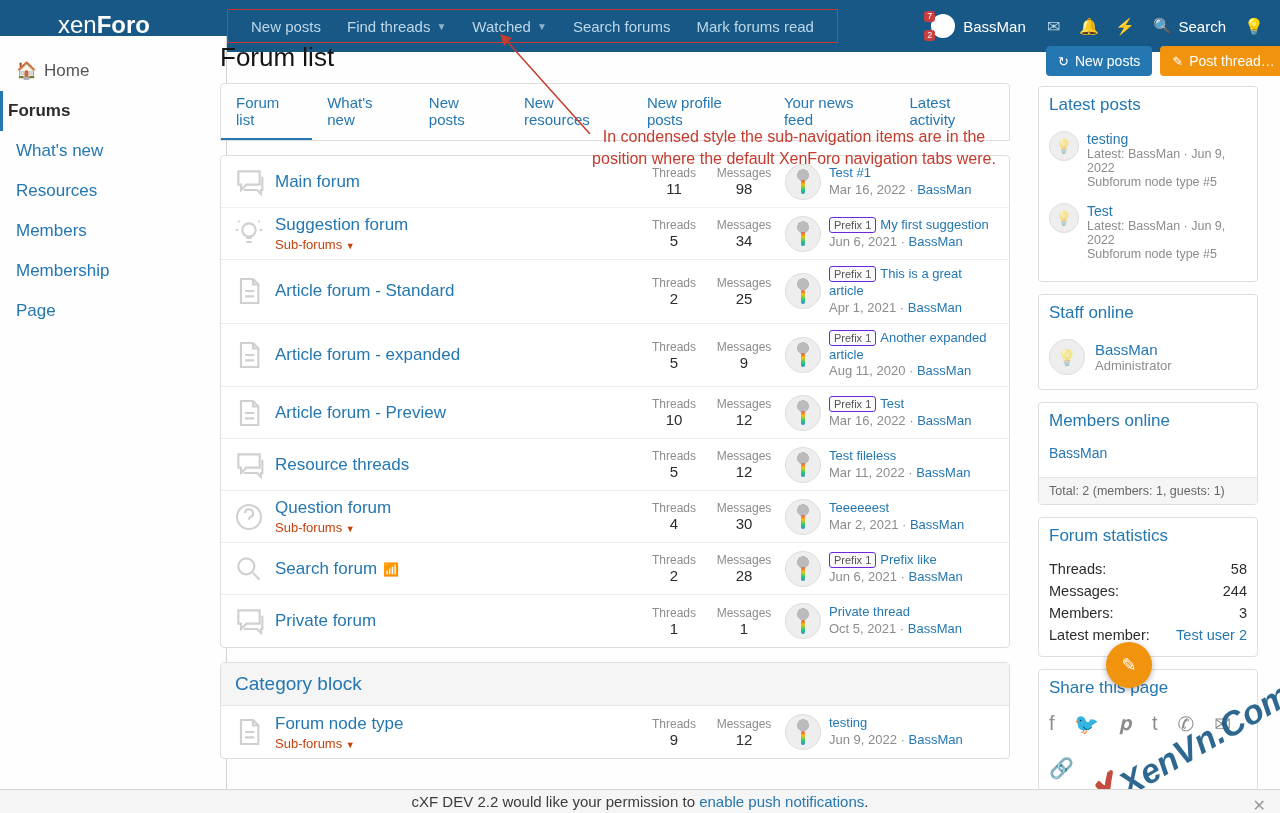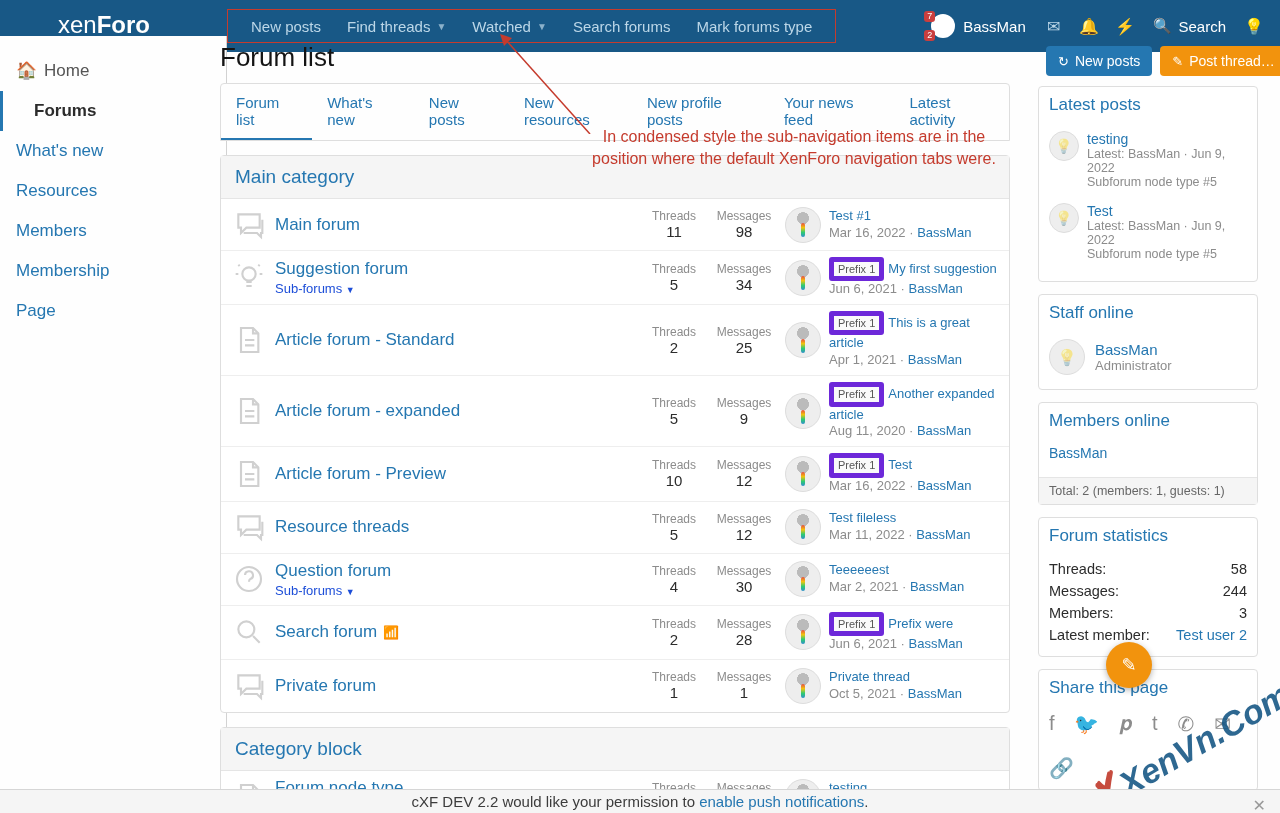--- a/index.html
+++ b/index.html
@@ -20,21 +20,21 @@
 .tr-badge2 { position:absolute; bottom:-3px; left:-7px; background:#c93e3e; color:#fff; font-size:9px; border-radius:3px; padding:0 3px; line-height:11px; }
 .tr-name { color:#fff; font-size:15px; }
 .tr-icon { width:36px; height:36px; display:flex; align-items:center; justify-content:center; color:#bcd7e8; cursor:pointer; font-size:16px; }
 .tr-search { display:flex; align-items:center; gap:6px; padding:0 10px; cursor:pointer; color:#fff; font-size:15px; }
 
 
 .sidebar { position:absolute; left:0; top:36px; bottom:0; width:227px; background:#fefefe; border-right:1px solid #d2d2d2; padding-top: 14px; }
 .sb-item { display:flex; align-items:center; gap:10px; padding: 10px 16px; font-size:17px; color:#2577b1; cursor:pointer; }
 .sb-item.plain { color:#2577b1; }
 .sb-item.home { color:#555; }
-.sb-item.active { font-weight:bold; color:#2c2c2c; border-left:3px solid #2577b1; padding-left:31px; }
+.sb-item.active { font-weight:bold; color:#2c2c2c; border-left:3px solid #2577b1; padding-left:5px; }
 .sb-icon { width:18px; text-align:center; color:#888; }
 
 
 .main { position:absolute; left:220px; top:42px; width:790px; }
 .page-title { font-size:26px; font-weight:400; color:#141414; }
 .hdr-buttons { display:flex; gap:8px; position:absolute; right:-238px; top:0; }
 .btn { display:flex; align-items:center; gap:6px; padding:7px 12px; border-radius:4px; color:#fff; font-size:14px; cursor:pointer; }
 .btn-blue { background:#2577b1; }
 .btn-orange { background:#f2930d; }
 .btn-ico { font-size:13px; }
@@ -49,34 +49,34 @@
 .annotation { position:absolute; left:584px; top:126px; width:420px; color:#c53b2d; font-size:16px; text-align:center; line-height:1.35; z-index:4; }
 
 
 .cat-block { border:1px solid #dedede; border-radius:4px; margin-top:14px; background:#fff; }
 .cat-head { background:#f5f5f5; border-bottom:1px solid #e5e5e5; padding:10px 14px; font-size:19px; color:#2577b1; }
 .node-row { display:flex; align-items:center; border-bottom:1px solid #eee; padding:6px 10px; min-height:52px; }
 .node-row:last-child { border-bottom:none; }
 .node-icon { width:36px; height:36px; display:flex; align-items:center; justify-content:center; color:#cfcfcf; margin-right:8px; }
 .node-main { flex:1; }
 .node-title { color:#2577b1; font-size:17px; }
-.node-sub { font-size:13px; color:#1d4ed8; margin-top:2px; }
+.node-sub { font-size:13px; color:#c2410c; margin-top:2px; }
 .node-sub .caret { font-size:9px; }
 .node-stats { display:flex; gap:0; }
 .stat-col { width:70px; text-align:center; }
 .stat-label { font-size:12px; color:#8c8c8c; }
 .stat-val { font-size:15px; color:#2c2c2c; }
 .node-last { width:220px; display:flex; align-items:center; gap:8px; padding-left:6px; }
 .last-avatar { width:36px; height:36px; border-radius:50%; background:#eee; flex-shrink:0; background-image: radial-gradient(circle at 50% 30%, #bbb 20%, #eee 21%); border:1px solid #ddd; position:relative; }
 .last-avatar::after { content:""; position:absolute; left:50%; top:45%; width:4px; height:14px; background: linear-gradient(#e74c3c,#f2c40d,#2fcc71,#2f8fcc); transform:translateX(-50%); border-radius:2px; }
 .last-body { font-size:13px; line-height:1.3; }
 .last-title { color:#2577b1; }
 .last-meta { color:#8c8c8c; }
 .last-meta .u { color:#2577b1; }
-.prefix { display:inline-block; border:5px solid #6d28d9; border-radius:3px; padding:0 4px; font-size:11px; color:#555; background:#fafafa; margin-right:4px; }
+.prefix { display:inline-block; border:1px solid #6d28d9; border-radius:3px; padding:0 4px; font-size:11px; color:#555; background:#fafafa; margin-right:4px; }
 .rss { color:#f2930d; font-size:13px; margin-left:6px; }
 
 
 .rightcol { position:absolute; left:1038px; top:86px; width:220px; }
 .side-block { border:1px solid #dedede; border-radius:4px; margin-bottom:12px; background:#fff; }
 .side-head { padding:8px 10px; font-size:17px; color:#2577b1; }
 .side-body { padding:4px 10px 10px; }
 .lp-item { display:flex; gap:8px; padding:4px 0 10px; }
 .lp-avatar { width:30px; height:30px; border-radius:50%; background:#eee; border:1px solid #ddd; flex-shrink:0; position:relative; }
 .lp-avatar::after { content:"💡"; font-size:14px; position:absolute; left:50%; top:50%; transform:translate(-50%,-50%); opacity:.4; }
@@ -125,21 +125,21 @@
         <span class="caret">▼</span>
       </div>
     <div class="subnav-item">
         <span>Watched</span>
         <span class="caret">▼</span>
       </div>
     <div class="subnav-item">
         <span>Search forums</span>
       </div>
     <div class="subnav-item">
-        <span>Mark forums type</span>
+        <span>Mark forums read</span>
       </div>
   </div>
   <div class="topbar-right">
     <div class="tr-user">
       <div class="tr-avatar">
         <span class="tr-badge">7</span>
         <span class="tr-badge2">2</span>
       </div>
       <span class="tr-name">BassMan</span>
     </div>
@@ -198,21 +198,20 @@
     <div class="tab">What's new</div>
     <div class="tab">New posts</div>
     <div class="tab">New resources</div>
     <div class="tab">New profile posts</div>
     <div class="tab">Your news feed</div>
     <div class="tab">Latest activity</div>
   </div>
 
   <div id="categories-mount">
       <div class="cat-block">
-        <div class="cat-head">Main category</div>
         <div class="node-row">
           <div class="node-icon">
             <svg class="svg-i-big" viewBox="0 0 24 24">
               <path d="M4 4h16v10H10l-4 4v-4H4z"></path>
               <path d="M8 18h10l3 3v-3h1V8"></path>
             </svg>
           </div>
           <div class="node-main"><a class="node-title">Main forum</a></div>
           <div class="node-stats">
             <div class="stat-col">
@@ -403,21 +402,21 @@
               <div class="stat-val">2</div>
             </div>
             <div class="stat-col">
               <div class="stat-label">Messages</div>
               <div class="stat-val">28</div>
             </div>
           </div>
           <div class="node-last">
             <div class="last-avatar"></div>
             <div class="last-body">
-              <div><span class="prefix">Prefix 1</span><a class="last-title">Prefix were</a></div>
+              <div><span class="prefix">Prefix 1</span><a class="last-title">Prefix like</a></div>
               <div class="last-meta"><span>Jun 6, 2021</span> · <a class="u">BassMan</a></div>
             </div>
           </div>
         </div>
         <div class="node-row">
           <div class="node-icon">
             <svg class="svg-i-big" viewBox="0 0 24 24">
               <path d="M4 4h16v10H10l-4 4v-4H4z"></path>
               <path d="M8 18h10l3 3v-3h1V8"></path>
             </svg>

